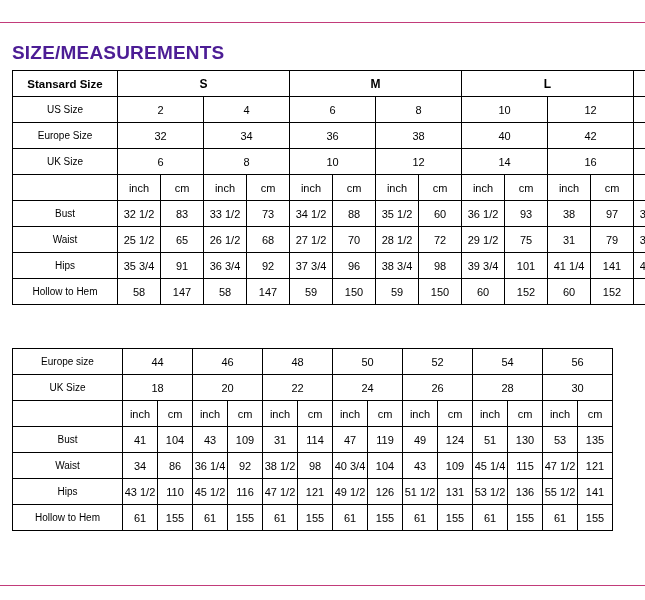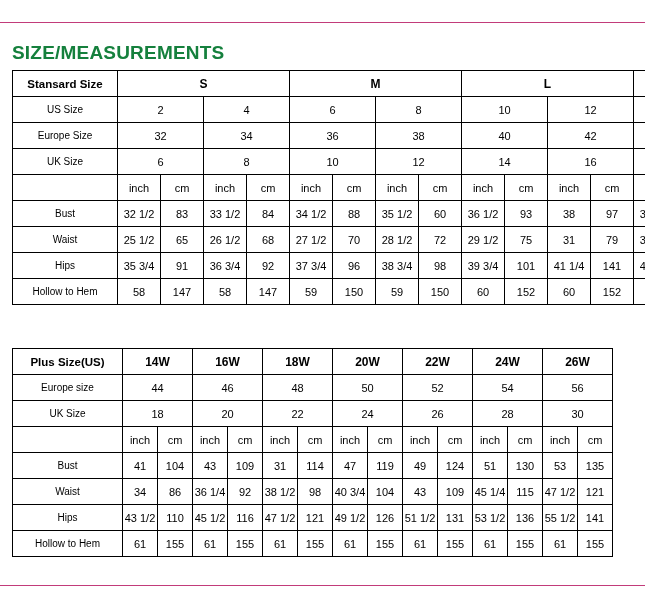--- a/index.html
+++ b/index.html
@@ -37,21 +37,21 @@
     width: 645px;
     height: 0;
     border-top: 1px solid #c23b7a;
   }
   .heading {
     position: absolute;
     left: 12px;
     top: 42px;
     font-size: 19px;
     font-weight: bold;
-    color: #15803d;
+    color: #4c1d95;
     letter-spacing: 0.2px;
     font-family: "Liberation Sans", sans-serif;
   }
   table.size-table {
     border-collapse: collapse;
     table-layout: fixed;
     font-size: 11px;
     background: #fff;
   }
   table.size-table td {
@@ -168,21 +168,21 @@
             <td>cm</td>
             <td>inch</td>
             <td>cm</td>
             <td>inch</td>
           </tr>
           <tr>
             <td class="rowhead">Bust</td>
             <td>32 1/2</td>
             <td>83</td>
             <td>33 1/2</td>
-            <td>84</td>
+            <td>73</td>
             <td>34 1/2</td>
             <td>88</td>
             <td>35 1/2</td>
             <td>60</td>
             <td>36 1/2</td>
             <td>93</td>
             <td>38</td>
             <td>97</td>
             <td>39 1/2</td>
           </tr>
@@ -251,30 +251,20 @@
           <col style="width:35px">
           <col style="width:35px">
         <col style="width:35px">
           <col style="width:35px">
           <col style="width:35px">
           <col style="width:35px">
         <col style="width:35px">
           <col style="width:35px">
       </colgroup>
       <tbody id="t2-body">
-          <tr>
-            <td class="lbl">Plus Size(US)</td>
-            <td class="grp" colspan="2">14W</td>
-            <td class="grp" colspan="2">16W</td>
-            <td class="grp" colspan="2">18W</td>
-            <td class="grp" colspan="2">20W</td>
-            <td class="grp" colspan="2">22W</td>
-            <td class="grp" colspan="2">24W</td>
-            <td class="grp" colspan="2">26W</td>
-          </tr>
           <tr>
             <td class="rowhead">Europe size</td>
             <td colspan="2">44</td>
             <td colspan="2">46</td>
             <td colspan="2">48</td>
             <td colspan="2">50</td>
             <td colspan="2">52</td>
             <td colspan="2">54</td>
             <td colspan="2">56</td>
           </tr>

